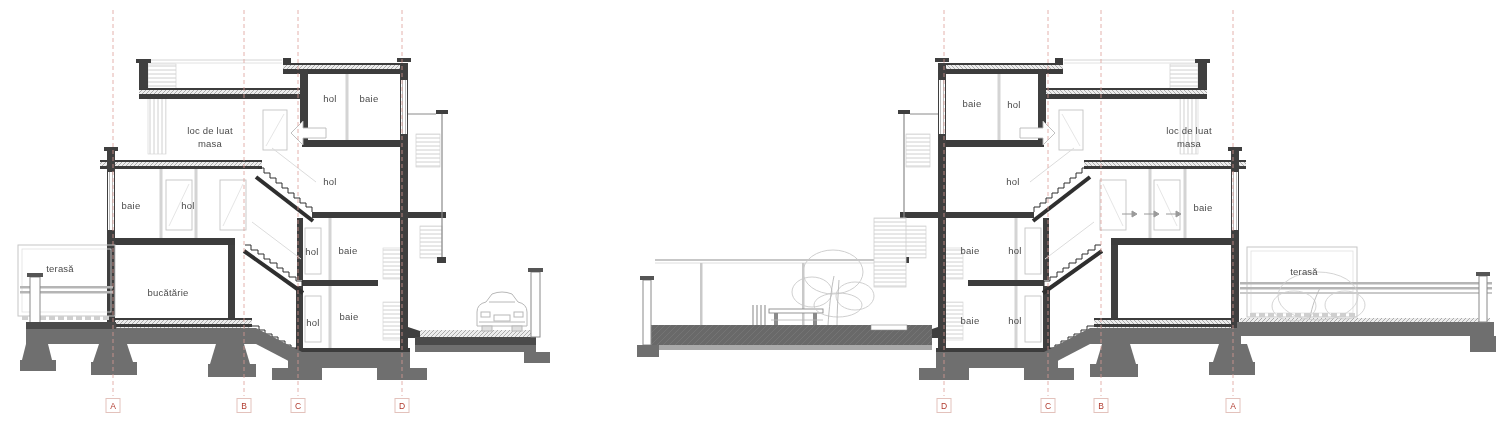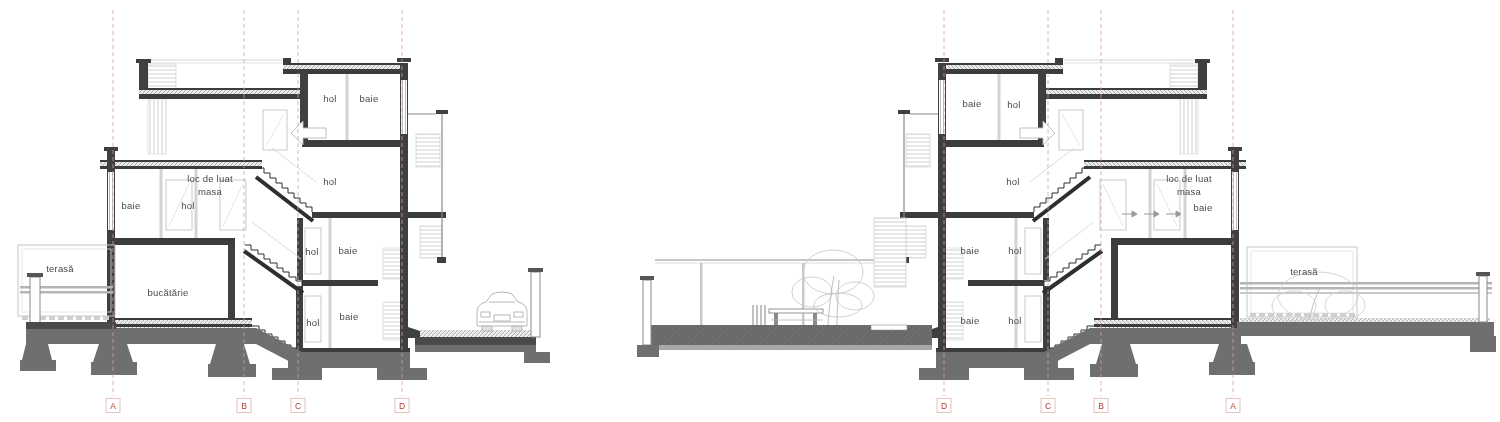--- a/index.html
+++ b/index.html
@@ -1,21 +1,21 @@
 <!DOCTYPE html>
 <html><head>
 <meta charset="utf-8">
 <style>
   html,body{margin:0;padding:0;background:#fff;}
   .stage{position:relative;width:1500px;height:422px;background:#fff;overflow:hidden;
          font-family:"Liberation Sans",sans-serif;}
   .stage svg{position:absolute;left:0;top:0;}
   .lbl{position:absolute;transform:translate(-50%,-50%);font-size:9.5px;color:#4a4a4a;
        white-space:nowrap;letter-spacing:.2px;}
-  .lbl-wrap{white-space:normal;width:70px;text-align:center;line-height:1.4;margin-top:48px;}
+  .lbl-wrap{white-space:normal;width:70px;text-align:center;line-height:1.4;}
   .gm{position:absolute;width:13px;height:13px;border:1px solid #e3c2bc;background:#fff;
       color:#b03a2e;font-size:8.5px;display:flex;align-items:center;justify-content:center;
       transform:translate(-50%,0);}
 </style>
 </head>
 <body>
 
 <div class="stage">
 
 <svg width="1500" height="422" viewBox="0 0 1500 422">

